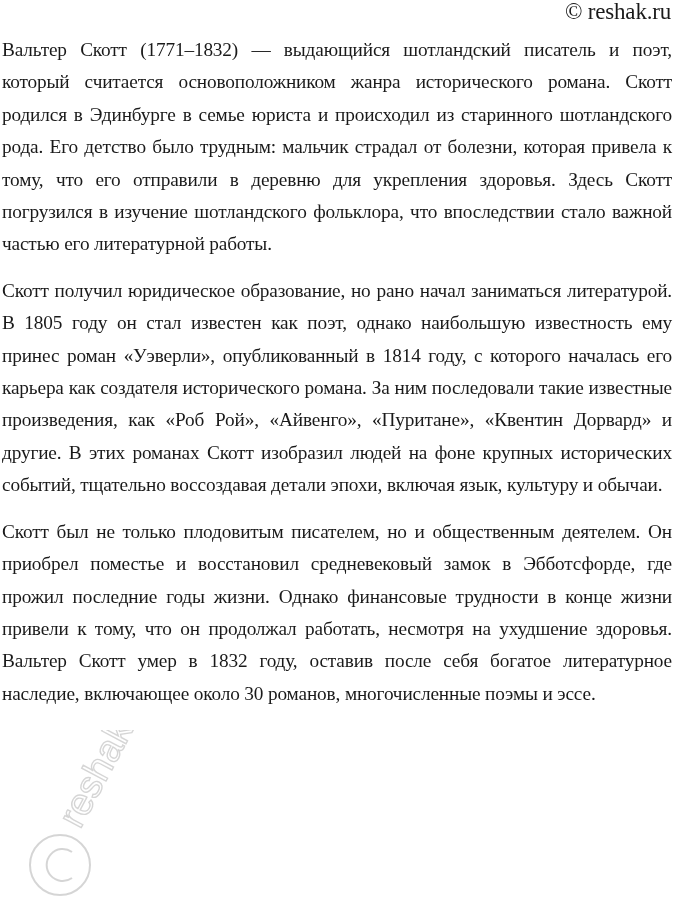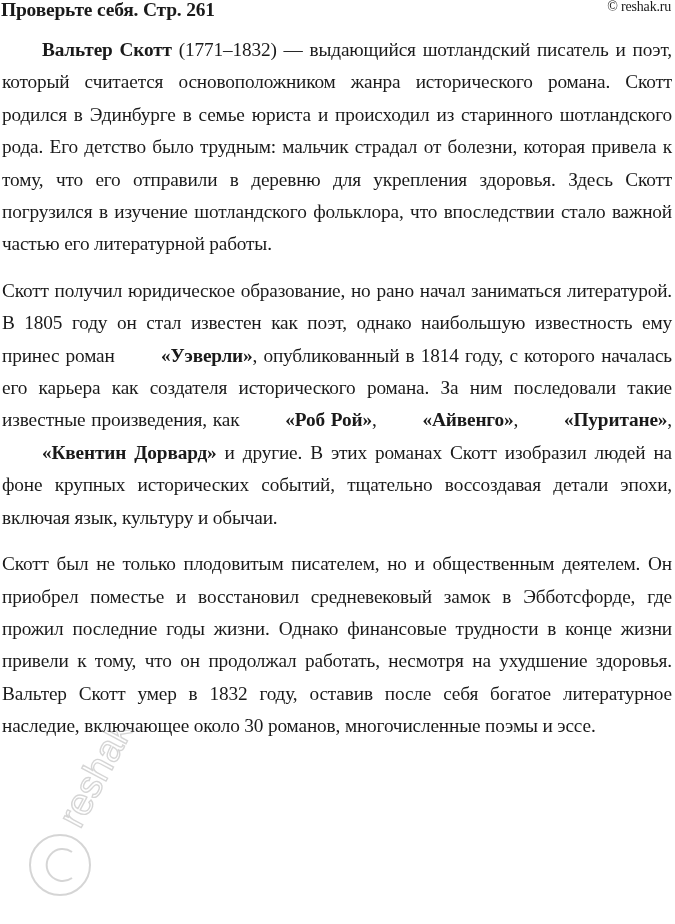--- a/index.html
+++ b/index.html
@@ -9,39 +9,38 @@
     }
     .header {
       position: absolute; top: 0; left: 0; width: 675px; height: 26px;
     }
     .title {
       position: absolute; left: 1px; top: -1px;
       font-size: 19.5px; font-weight: bold; letter-spacing: -0.2px;
     }
     .site {
       position: absolute; right: 4px; top: -1px;
-      font-size: 14px; letter-spacing: -0.2px;
+      font-size: 23px; letter-spacing: -0.2px;
     }
     .content {
       position: absolute; left: 2px; top: 34px; width: 670px;
       font-size: 19.3px; line-height: 32.4px; text-align: justify;
       letter-spacing: -0.15px;
     }
     .para { margin: 0 0 14px 0; }
-    .para b { font-weight: bold; margin-left: 40px; }
+    .para b { font-weight: normal; }
     .watermark {
       position: absolute; left: 20px; top: 730px; width: 130px; height: 180px;
       opacity: 0.35; pointer-events: none;
     }
   </style>
 </head>
 <body>
 
 <div class="header">
-  <div class="title">Проверьте себя. Стр. 261</div>
   <div class="site">© reshak.ru</div>
 </div>
 
 <div class="content">
   <p class="para">
     <b>Вальтер Скотт</b><span> (1771–1832) — выдающийся шотландский писатель и поэт, который считается основоположником жанра исторического романа. Скотт родился в Эдинбурге в семье юриста и происходил из старинного шотландского рода. Его детство было трудным: мальчик страдал от болезни, которая привела к тому, что его отправили в деревню для укрепления здоровья. Здесь Скотт погрузился в изучение шотландского фольклора, что впоследствии стало важной частью его литературной работы.</span>
   </p>
   <p class="para">
     <span>Скотт получил юридическое образование, но рано начал заниматься литературой. В 1805 году он стал известен как поэт, однако наибольшую известность ему принес роман </span><b>«Уэверли»</b><span>, опубликованный в 1814 году, с которого началась его карьера как создателя исторического романа. За ним последовали такие известные произведения, как </span><b>«Роб Рой»</b><span>, </span><b>«Айвенго»</b><span>, </span><b>«Пуритане»</b><span>, </span><b>«Квентин Дорвард»</b><span> и другие. В этих романах Скотт изобразил людей на фоне крупных исторических событий, тщательно воссоздавая детали эпохи, включая язык, культуру и обычаи.</span>
   </p>

